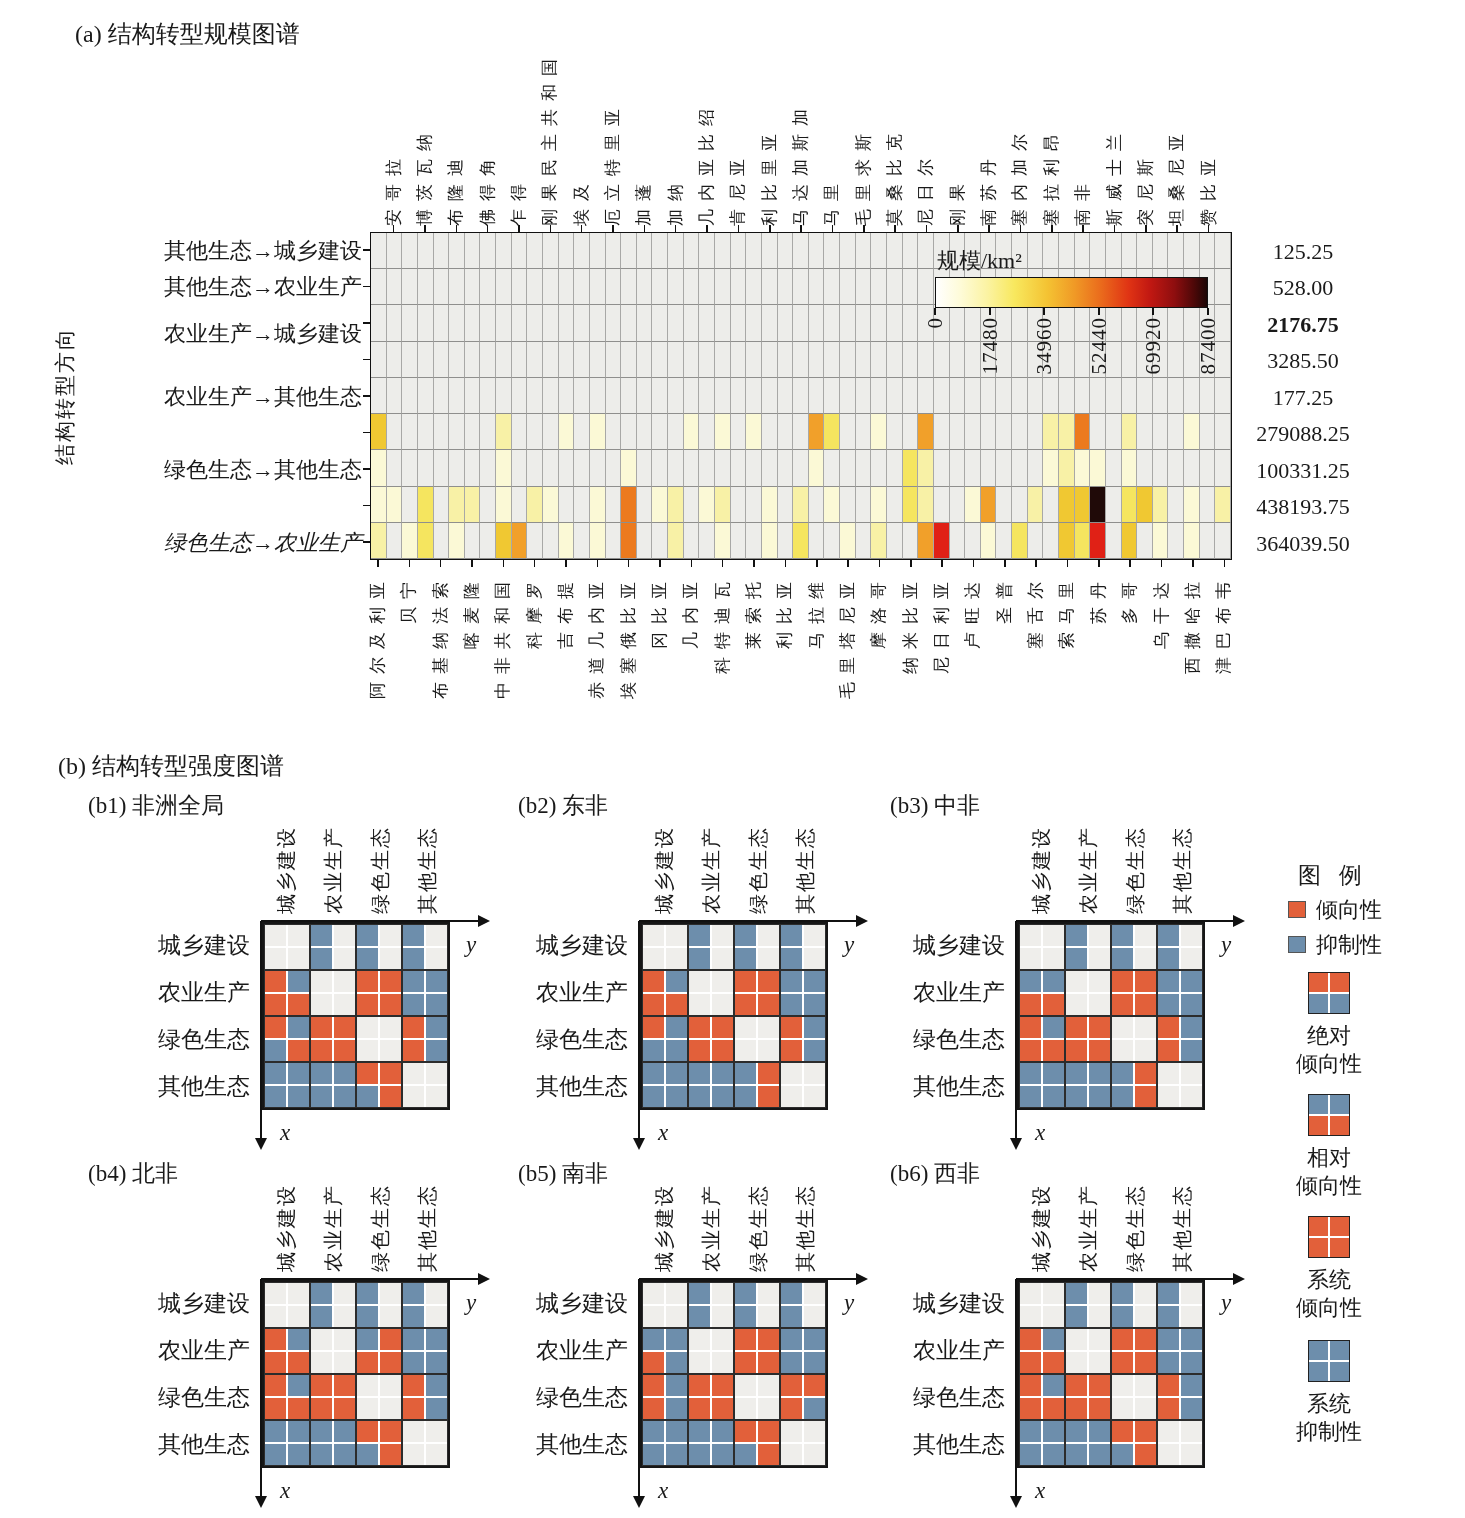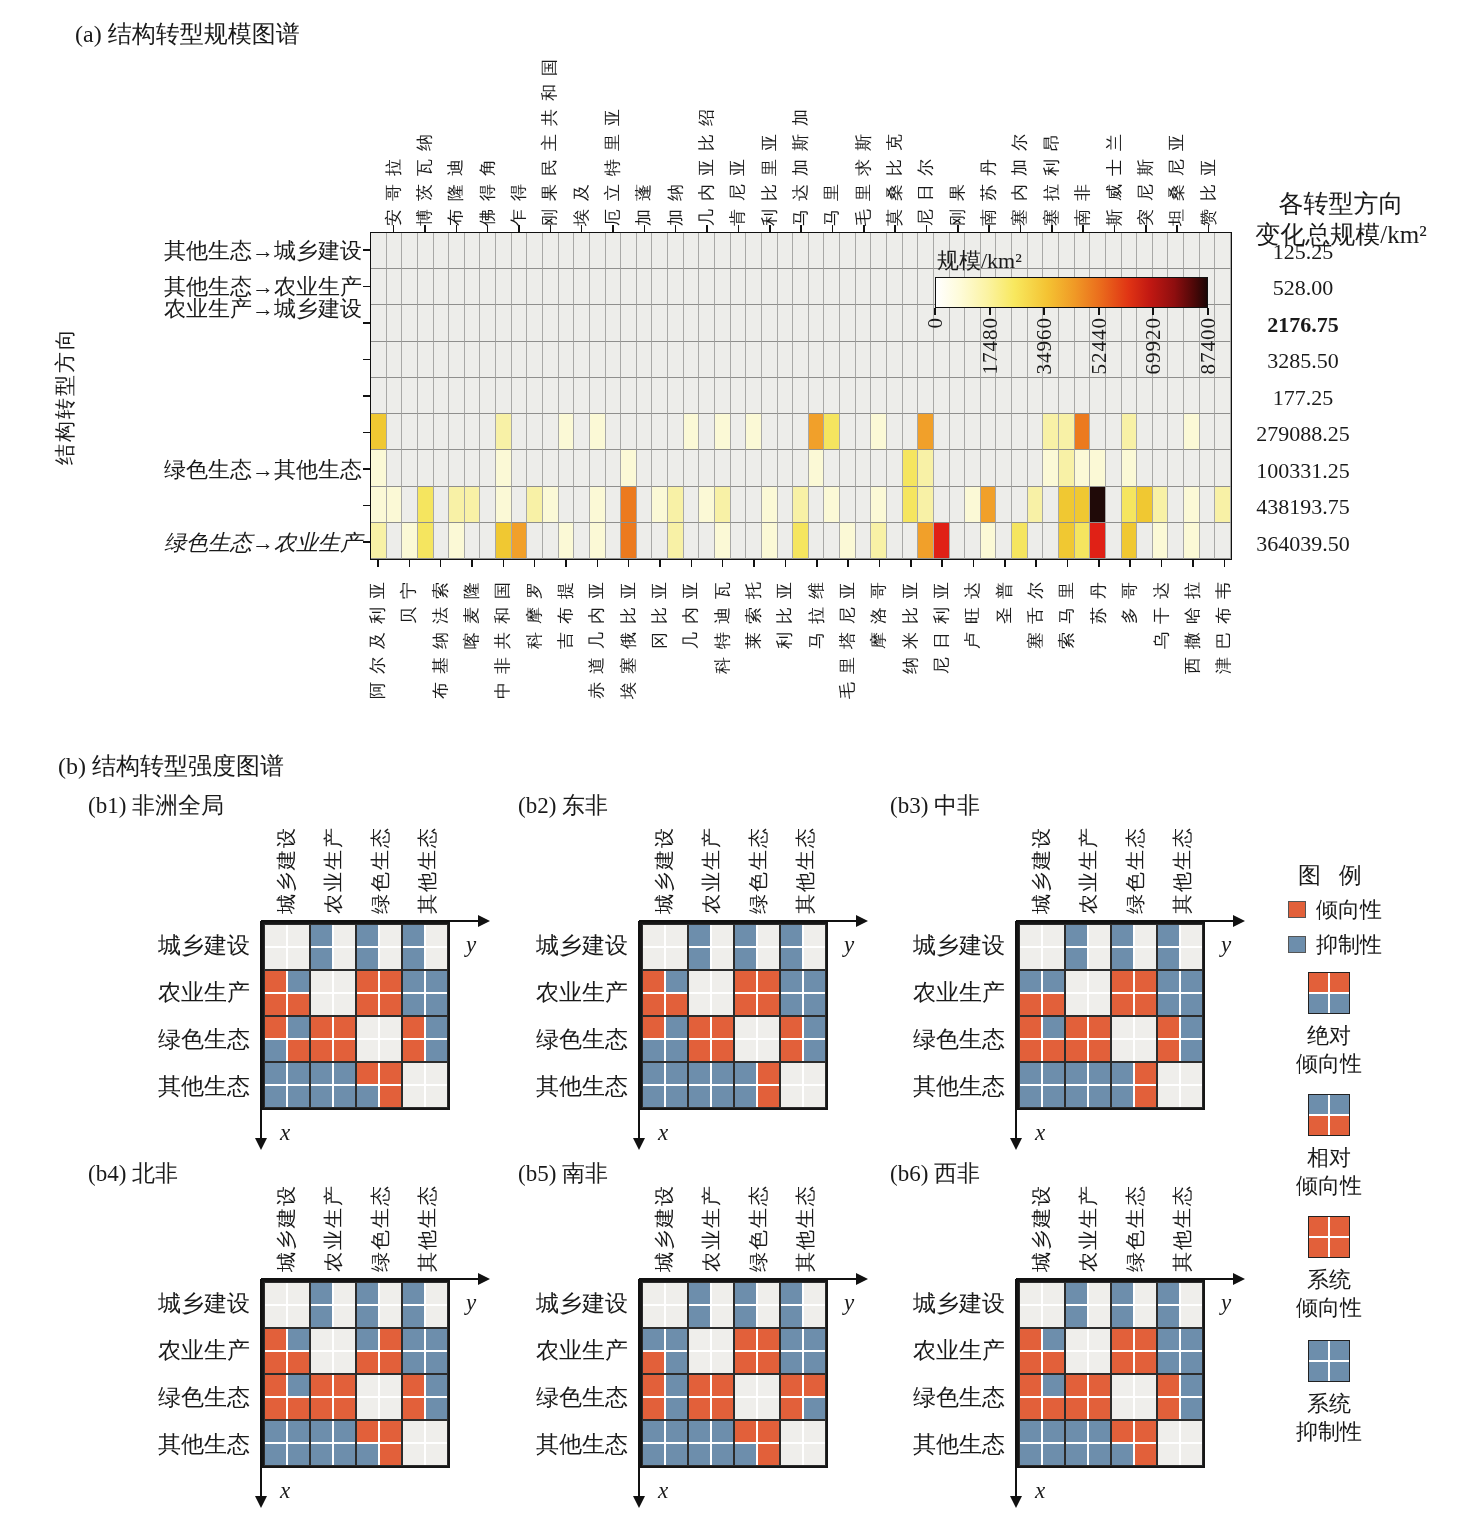--- a/index.html
+++ b/index.html
@@ -548,24 +548,20 @@
       <div class="hcell"></div>
       <div class="hcell" style="background: rgb(240, 200, 50);"></div>
       <div class="hcell"></div>
       <div class="hcell" style="background: rgb(251, 249, 214);"></div>
       <div class="hcell"></div>
       <div class="hcell" style="background: rgb(251, 249, 214);"></div>
       <div class="hcell"></div>
       <div class="hcell"></div>
     </div>
   <div id="a-decor"></div>
-  <div class="abs" id="tot-header">
-    <div>各转型方向</div>
-    <div>变化总规模/km²</div>
-  </div>
   <div class="abs" id="cbar-label">规模/km²</div>
   <div class="abs" id="cbar"></div>
 
   <div class="abs title" style="left:58px;top:750px;">(b) 结构转型强度图谱</div>
   <div id="b-panels">
       <div class="abs ptitle" style="left:88px;top:790px;">(b1) 非洲全局</div>
       <div class="abs collab" style="left:295.5px;top:894px;">城乡建设</div>
       <div class="abs collab" style="left:342.5px;top:894px;">农业生产</div>
       <div class="abs collab" style="left:389.5px;top:894px;">绿色生态</div>
       <div class="abs collab" style="left:436.5px;top:894px;">其他生态</div>
@@ -1392,25 +1388,26 @@
     <div class="abs botlab" style="left:1183.8px;top:574px;">西撒哈拉</div>
     <div class="abs tick" style="left:1192.1px;top:560px;width:1.6px;height:7px;"></div>
     <div class="abs botlab" style="left:1215.2px;top:574px;">津巴布韦</div>
     <div class="abs tick" style="left:1223.5px;top:560px;width:1.6px;height:7px;"></div>
     <div class="abs rowlab" style="left:100px;top:232.0px;width:262px;">其他生态→城乡建设</div>
     <div class="abs tick" style="left:363px;top:249.4px;width:7px;height:1.6px;"></div>
     <div class="abs totval" style="left:1238px;top:233.0px;width:130px;">125.25</div>
     <div class="abs rowlab" style="left:100px;top:268.4px;width:262px;">其他生态→农业生产</div>
     <div class="abs tick" style="left:363px;top:285.9px;width:7px;height:1.6px;"></div>
     <div class="abs totval" style="left:1238px;top:269.4px;width:130px;">528.00</div>
-    <div class="abs rowlab" style="left:100px;top:290px;width:262px;">农业生产→城乡建设</div>
+    <div class="abs rowlab" style="left:100px;top:315px;width:262px;">农业生产→城乡建设</div>
     <div class="abs tick" style="left:363px;top:322.3px;width:7px;height:1.6px;"></div>
     <div class="abs totval" style="left:1238px;top:305.9px;width:130px;font-weight:bold;">2176.75</div>
     <div class="abs tick" style="left:363px;top:358.8px;width:7px;height:1.6px;"></div>
     <div class="abs totval" style="left:1238px;top:342.3px;width:130px;">3285.50</div>
+    <div class="abs rowlab" style="left:100px;top:377.8px;width:262px;">农业生产→其他生态</div>
     <div class="abs tick" style="left:363px;top:395.2px;width:7px;height:1.6px;"></div>
     <div class="abs totval" style="left:1238px;top:378.8px;width:130px;">177.25</div>
     <div class="abs tick" style="left:363px;top:431.6px;width:7px;height:1.6px;"></div>
     <div class="abs totval" style="left:1238px;top:415.2px;width:130px;">279088.25</div>
     <div class="abs rowlab" style="left:100px;top:450.7px;width:262px;">绿色生态→其他生态</div>
     <div class="abs tick" style="left:363px;top:468.1px;width:7px;height:1.6px;"></div>
     <div class="abs totval" style="left:1238px;top:451.7px;width:130px;">100331.25</div>
     <div class="abs tick" style="left:363px;top:504.5px;width:7px;height:1.6px;"></div>
     <div class="abs totval" style="left:1238px;top:488.1px;width:130px;">438193.75</div>
     <div class="abs rowlab" style="left:100px;top:523.6px;width:262px;font-style:italic;">绿色生态→农业生产</div>

